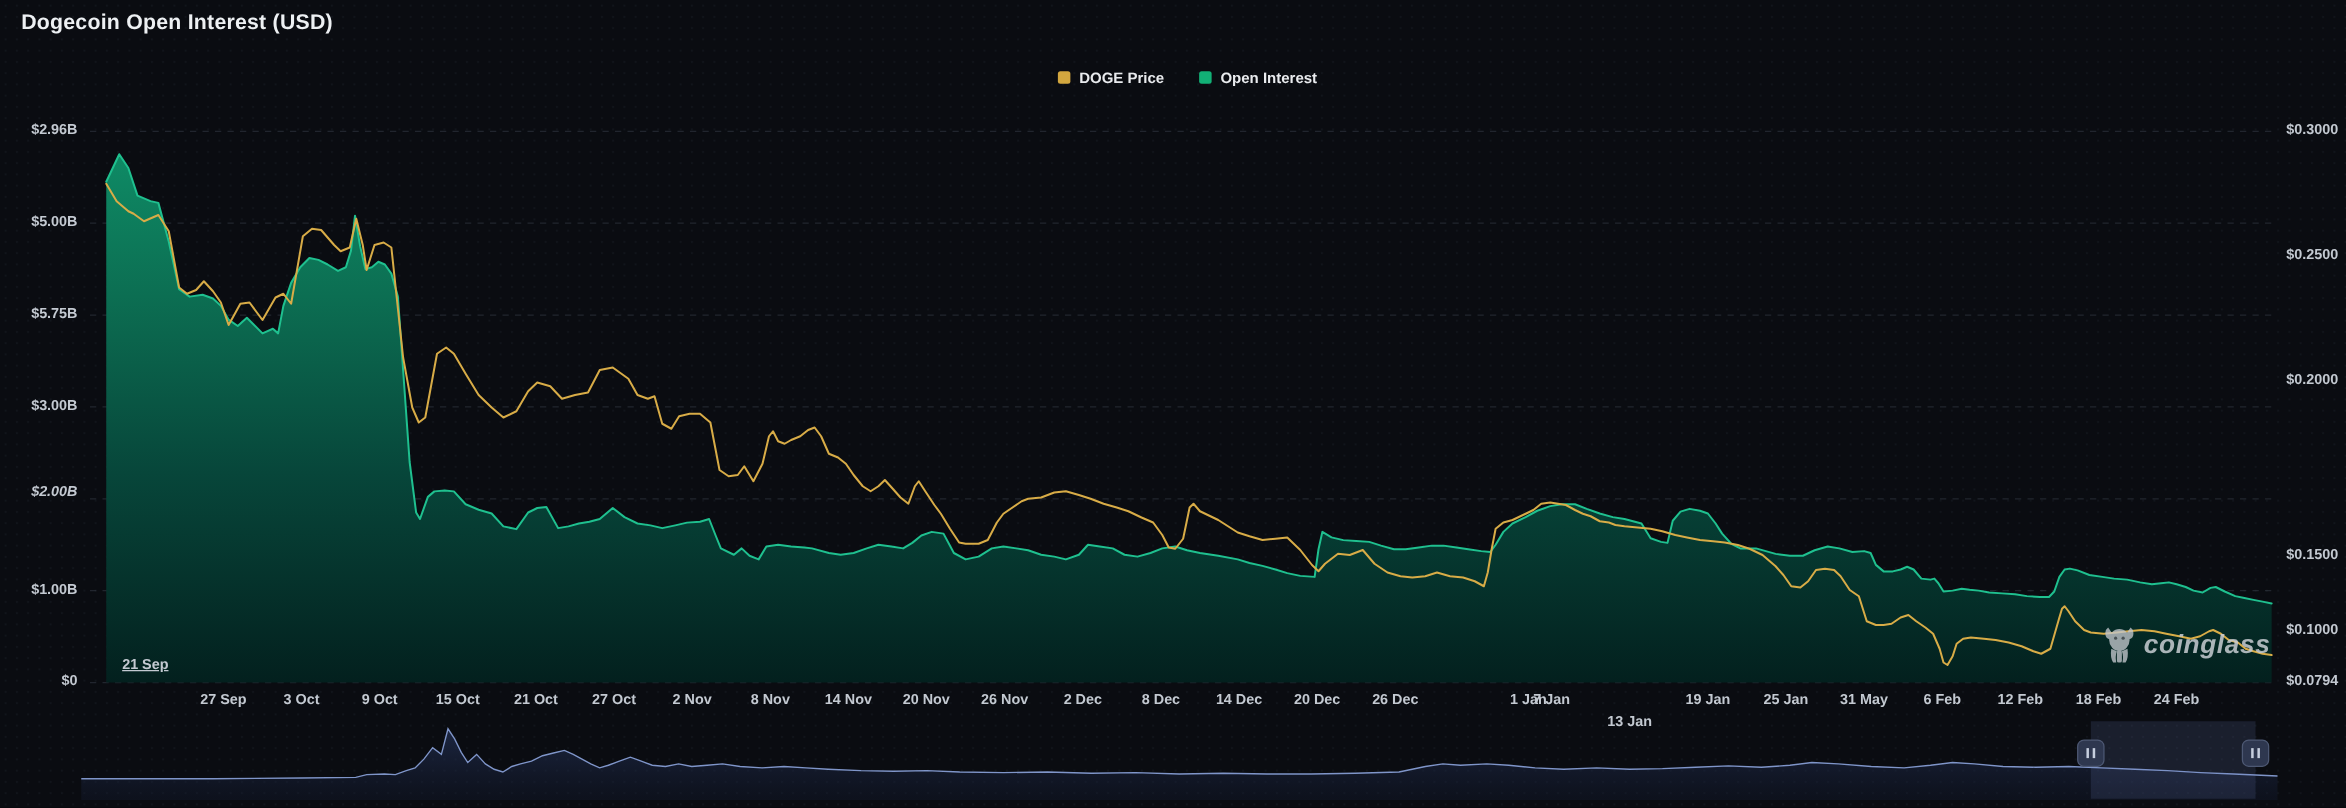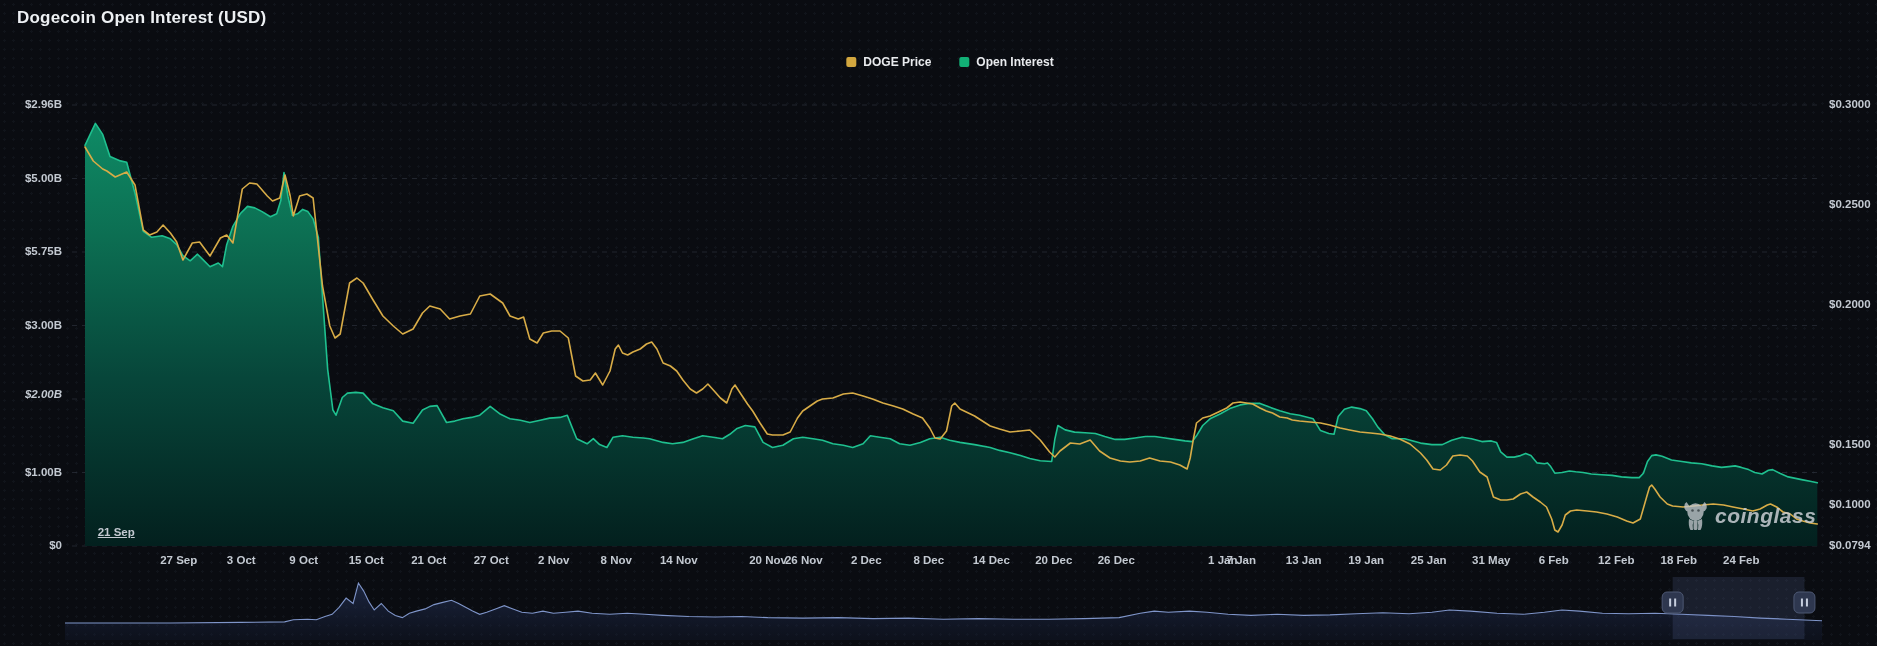--- a/index.html
+++ b/index.html
@@ -124,30 +124,30 @@
     <span class="tick tick-x" style="left: 116.25px; top: 526px; text-decoration: underline;">21 Sep</span>
     <span class="tick tick-x" style="left: 178.75px; top: 554px;">27 Sep</span>
     <span class="tick tick-x" style="left: 241.25px; top: 554px;">3 Oct</span>
     <span class="tick tick-x" style="left: 303.75px; top: 554px;">9 Oct</span>
     <span class="tick tick-x" style="left: 366.25px; top: 554px;">15 Oct</span>
     <span class="tick tick-x" style="left: 428.75px; top: 554px;">21 Oct</span>
     <span class="tick tick-x" style="left: 491.25px; top: 554px;">27 Oct</span>
     <span class="tick tick-x" style="left: 553.75px; top: 554px;">2 Nov</span>
     <span class="tick tick-x" style="left: 616.25px; top: 554px;">8 Nov</span>
     <span class="tick tick-x" style="left: 678.75px; top: 554px;">14 Nov</span>
-    <span class="tick tick-x" style="left: 768px; top: 554px;">20 Nov</span>
+    <span class="tick tick-x" style="left: 741px; top: 554px;">20 Nov</span>
     <span class="tick tick-x" style="left: 803.75px; top: 554px;">26 Nov</span>
     <span class="tick tick-x" style="left: 866.25px; top: 554px;">2 Dec</span>
     <span class="tick tick-x" style="left: 928.75px; top: 554px;">8 Dec</span>
     <span class="tick tick-x" style="left: 991.25px; top: 554px;">14 Dec</span>
     <span class="tick tick-x" style="left: 1053.75px; top: 554px;">20 Dec</span>
     <span class="tick tick-x" style="left: 1116.25px; top: 554px;">26 Dec</span>
     <span class="tick tick-x" style="left: 1178.75px; top: 554px; margin-left: 44px;">1 Jan</span>
     <span class="tick tick-x" style="left: 1241.25px; top: 554px;">7 Jan</span>
-    <span class="tick tick-x" style="left: 1303.75px; top: 554px;">13 Jan</span>
+    <span class="tick tick-x" style="left: 1303.75px; top: 572px;">13 Jan</span>
     <span class="tick tick-x" style="left: 1366.25px; top: 554px;">19 Jan</span>
     <span class="tick tick-x" style="left: 1428.75px; top: 554px;">25 Jan</span>
     <span class="tick tick-x" style="left: 1491.25px; top: 554px;">31 May</span>
     <span class="tick tick-x" style="left: 1553.75px; top: 554px;">6 Feb</span>
     <span class="tick tick-x" style="left: 1616.25px; top: 554px;">12 Feb</span>
     <span class="tick tick-x" style="left: 1678.75px; top: 554px;">18 Feb</span>
     <span class="tick tick-x" style="left: 1741.25px; top: 554px;">24 Feb</span>
   </div>
 
 </body></html>

